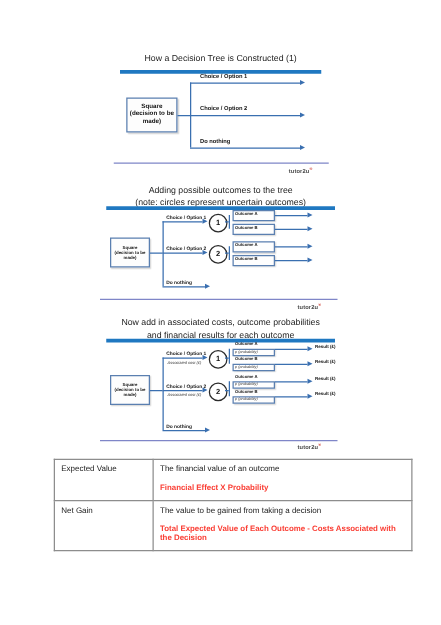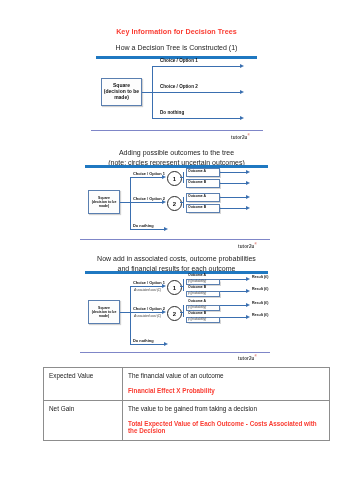--- a/index.html
+++ b/index.html
@@ -156,21 +156,20 @@
     color: #fa3c32;
     font-weight: bold;
     font-size: 6.3px;
   }
 </style>
 </head>
 <body>
 
 <div class="page">
 
-  <div class="main-title">Key Information for Decision Trees</div>
 
   <div class="sec-head" id="sec1-head">How a Decision Tree is Constructed (1)</div>
   <div class="rule" id="rule1"></div>
 
   <div class="diagram" id="diagram1">
 
     <div class="dnode" style="left:101px; top:18px; width:41px; height:28px; font-size:5px;">Square (decision to be made)</div>
 
     <div class="v-line" style="left:152px; top:6px; height:52px;"></div>
     <div class="h-line" style="left:142px; top:32px; width:10px;"></div>

